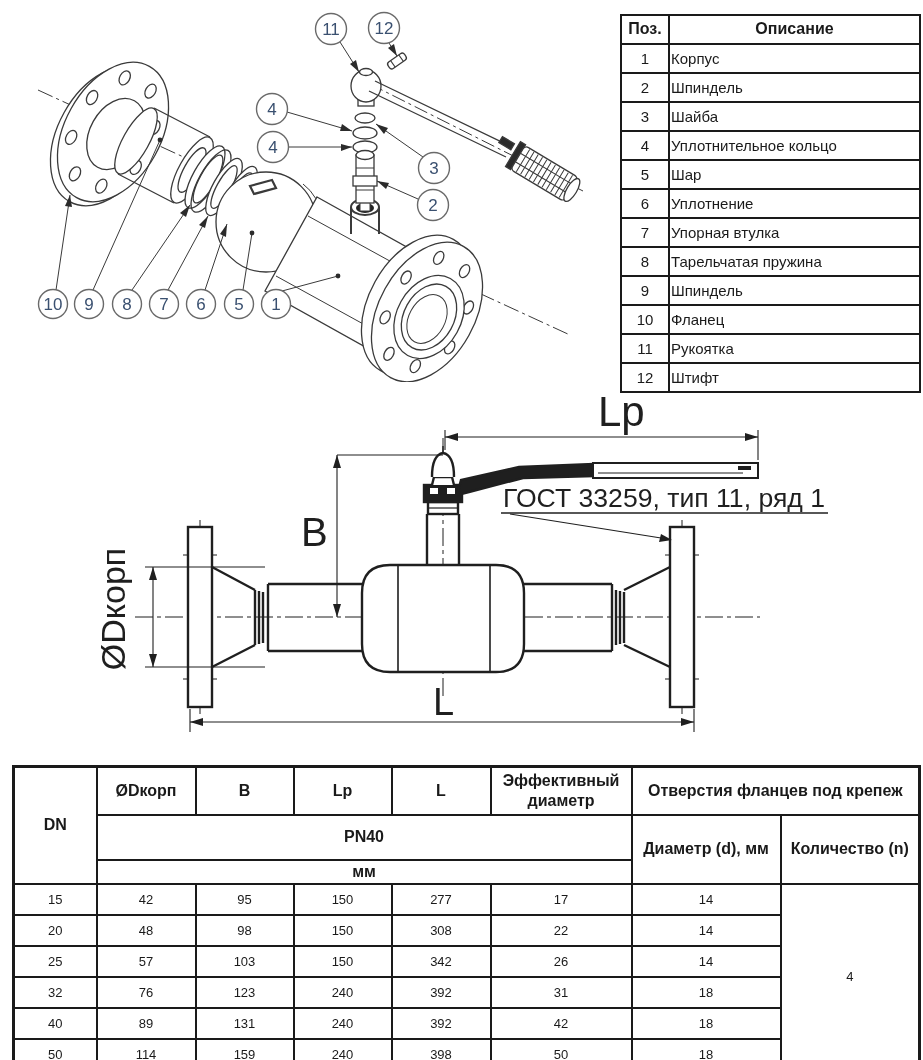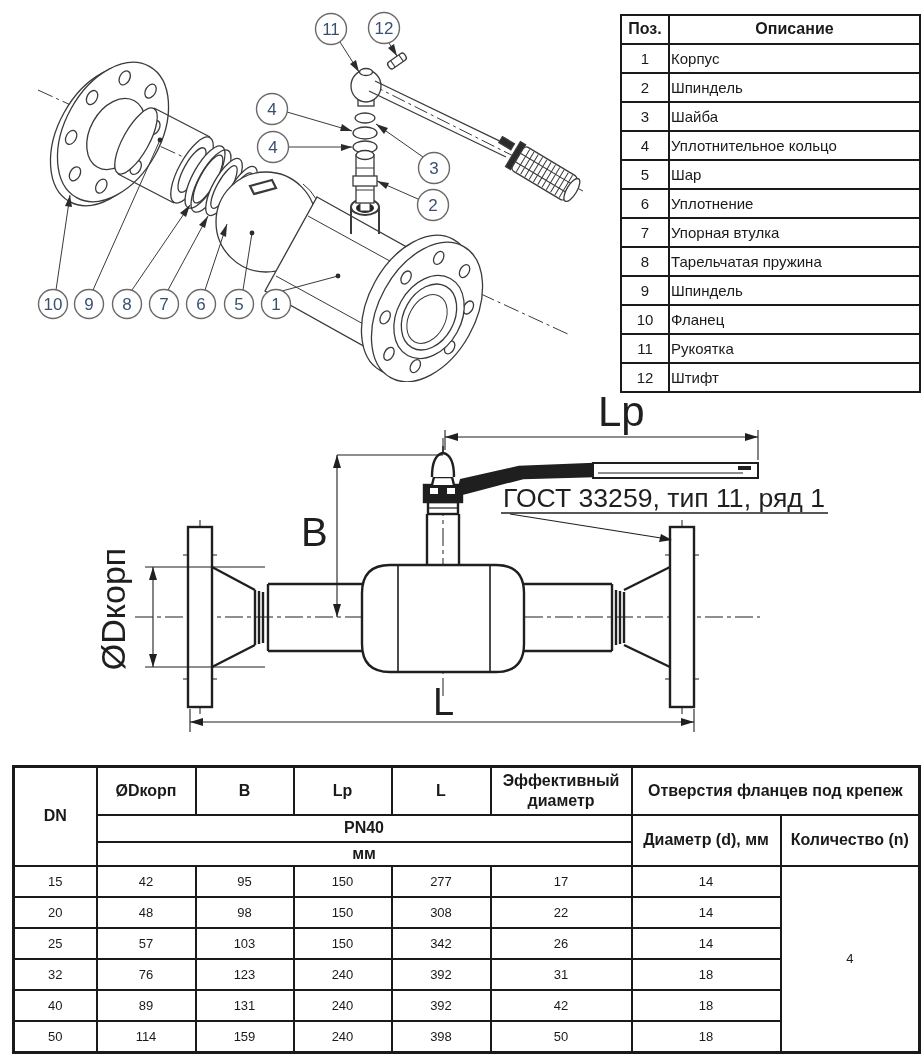--- a/index.html
+++ b/index.html
@@ -14,21 +14,21 @@
   #parts-table th{font-weight:bold;font-size:16px;}
   #parts-table td.pos{width:44px;text-align:center;}
   #parts-table td.desc{text-align:left;}
   
   #dim-table{left:12px;top:765px;width:906px;}
   #dim-table table{width:100%;border:3px solid #1a1a1a;table-layout:fixed;}
   #dim-table th,#dim-table td{border:2px solid #1a1a1a;text-align:center;vertical-align:middle;}
   #dim-table th{font-weight:bold;font-size:16px;line-height:1.25;}
   #dim-table td{font-size:13px;height:27px;}
   #dim-table .h1{height:48px;}
-  #dim-table .h2{height:27px;}
+  #dim-table .h2{height:45px;}
   #dim-table .h3{height:18px;}
 </style>
 </head>
 <body>
 
 <svg class="abs" style="left:8px;top:6px" width="604" height="376" viewBox="0 0 604 376">
   <g stroke="#3a3a3a" stroke-width="1.3" fill="none">
 
     <path d="M30,84 L562,329" stroke-width="1" stroke-dasharray="16 4 3 4"></path>
 

